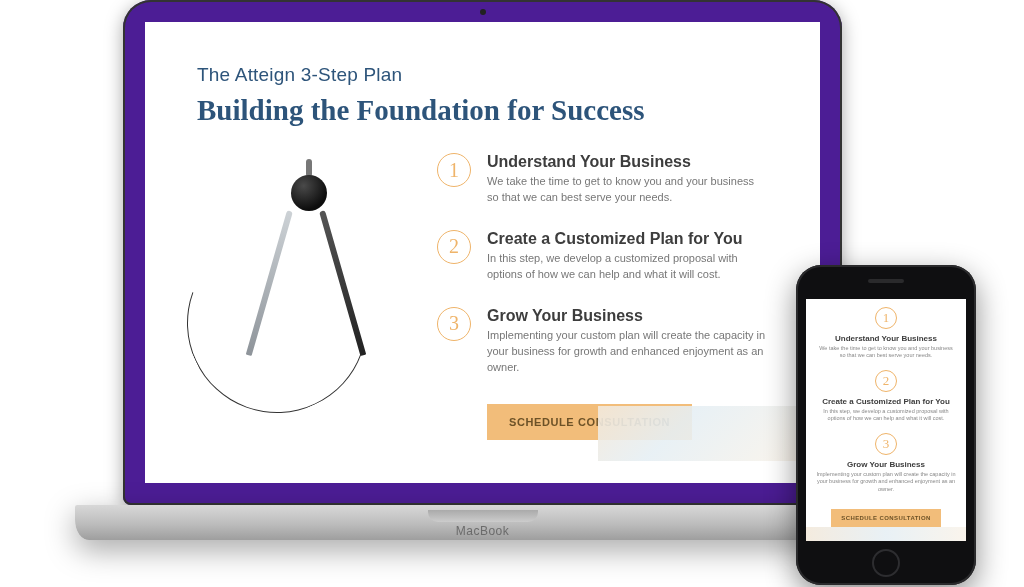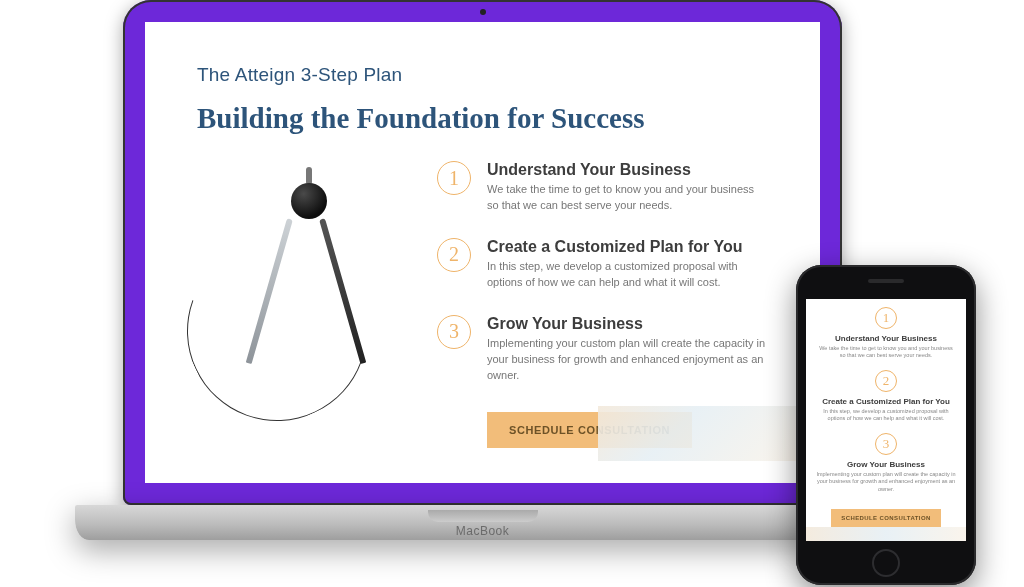--- a/index.html
+++ b/index.html
@@ -19,21 +19,21 @@
     top: 0;
     width: 815px;
     height: 540px;
   }
   .laptop-lid {
     position: absolute;
     left: 48px;
     top: 0;
     width: 719px;
     height: 505px;
-    background: #6d28d9;
+    background: #4c1d95;
     border-radius: 28px 28px 8px 8px;
     box-shadow: inset 0 0 0 2px #333, 0 4px 18px rgba(0,0,0,.35);
   }
   .laptop-cam {
     position: absolute;
     top: 9px;
     left: 50%;
     width: 6px; height: 6px;
     margin-left: -3px;
     background: #222;
@@ -79,21 +79,21 @@
     color: #2d547a;
     font-size: 19px;
     font-weight: 300;
     letter-spacing: .2px;
   }
   .headline {
     font-family: Georgia, "Times New Roman", serif;
     color: #2d547a;
     font-size: 29px;
     font-weight: 700;
-    margin-top: 16px;
+    margin-top: 8px;
   }
   .lp-body {
     display: flex;
     margin-top: 26px;
     gap: 30px;
   }
   .compass-col { flex: 0 0 210px; position: relative; height: 260px; }
   .compass-circle {
     position: absolute;
     left: -10px; bottom: 0;

